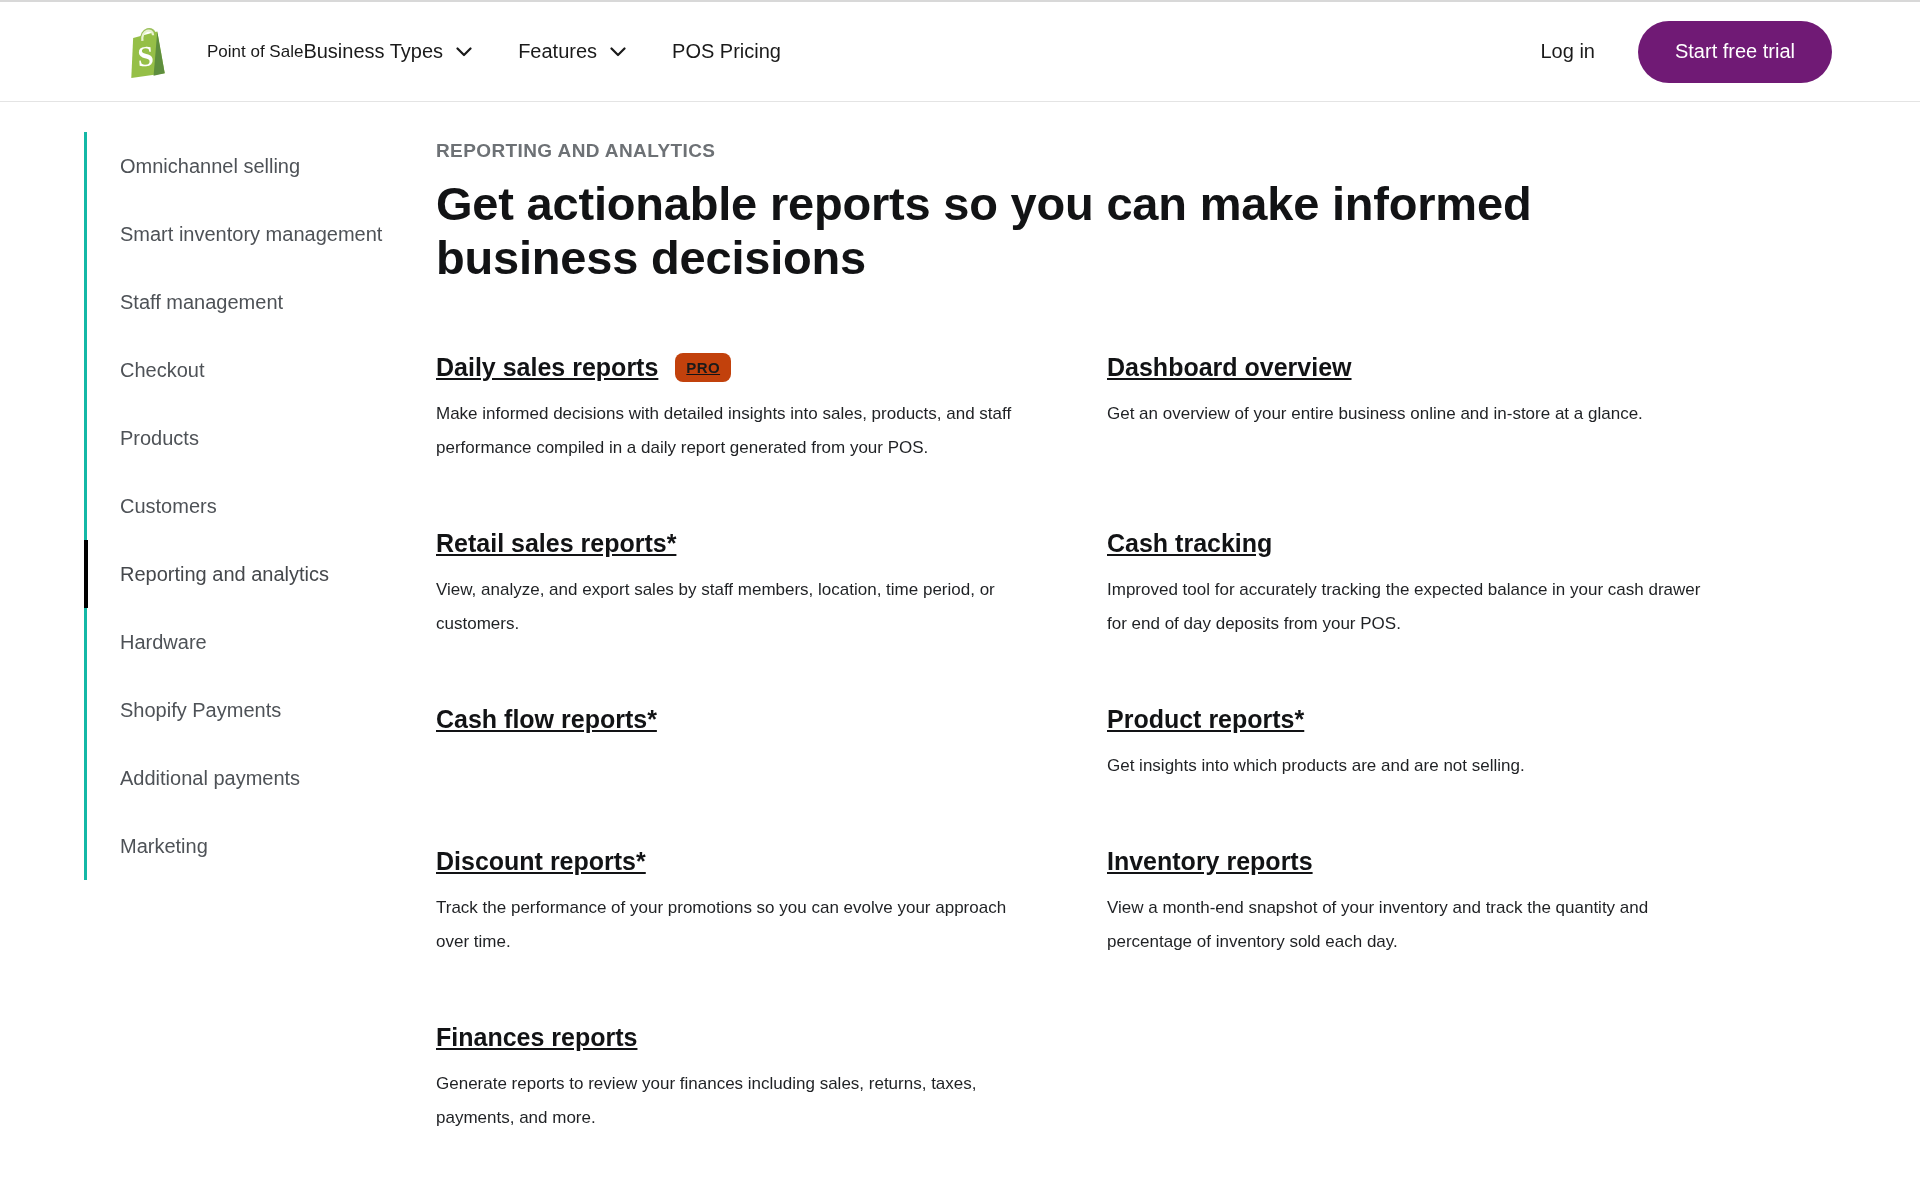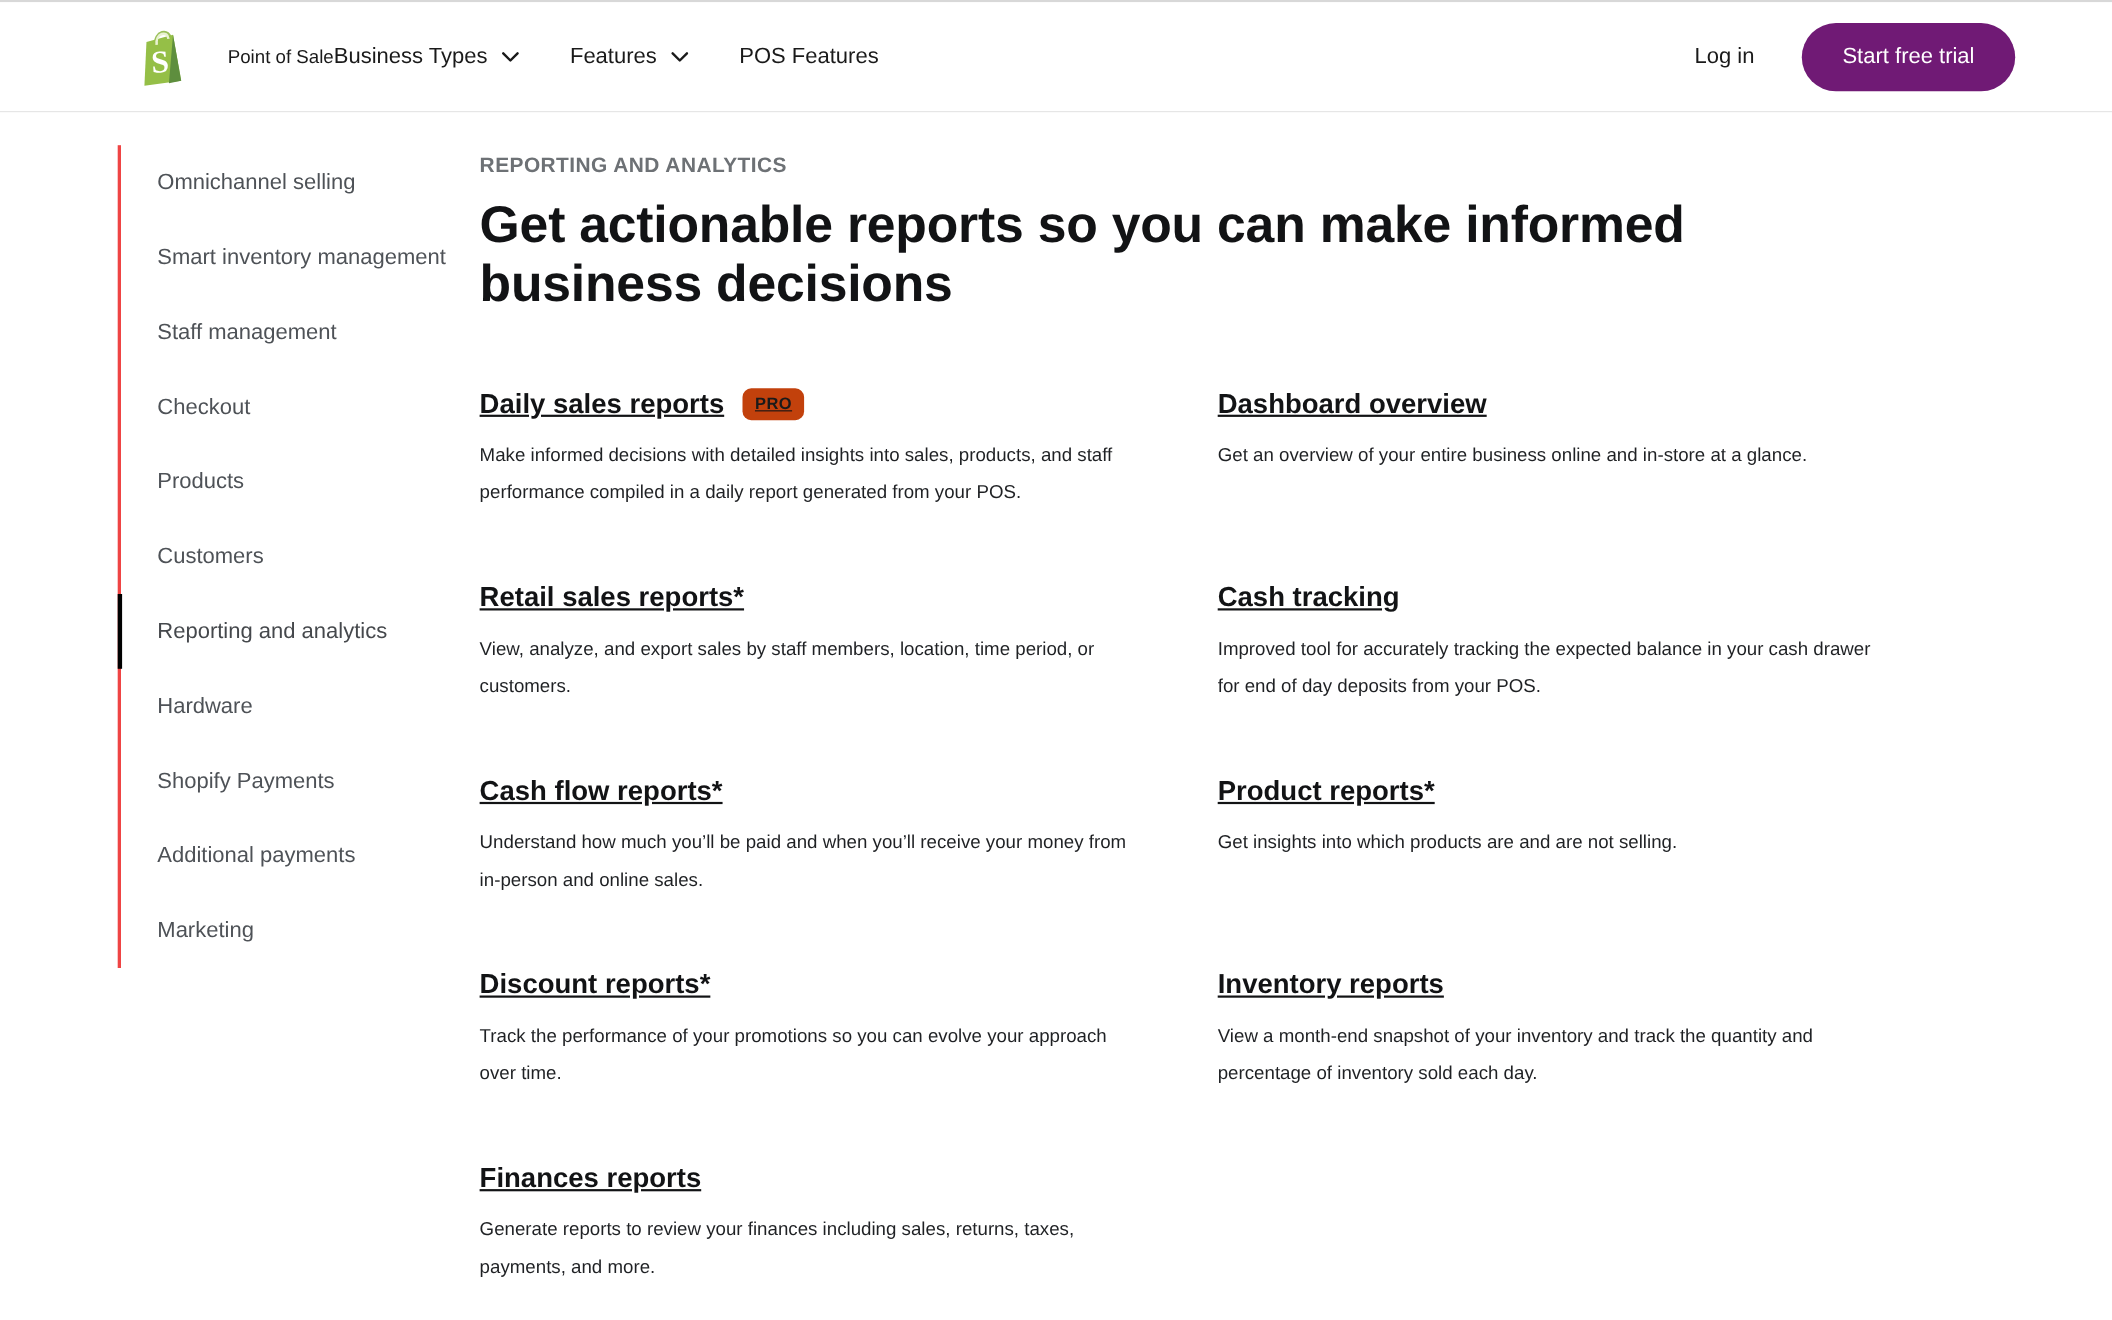--- a/index.html
+++ b/index.html
@@ -34,21 +34,21 @@
     border: none; border-radius: 32px;
     height: 62px; padding: 0 37px;
     cursor: pointer; white-space: nowrap;
   }
 
   
   .content { display: flex; align-items: flex-start; }
 
   
   .sidebar { width: 436px; flex: 0 0 auto; padding-top: 30px; }
-  .side-list { margin-left: 107px; border-left: 3px solid #ef4444; }
+  .side-list { margin-left: 84px; border-left: 3px solid #14b8a6; }
   .side-item {
     height: 68px; display: flex; align-items: center;
     padding-left: 33px; font-size: 20px; color: #4e5257;
     position: relative; cursor: pointer; white-space: nowrap;
   }
   .side-item.active::before {
     content: ""; position: absolute; left: -3px; top: 0; bottom: 0;
     width: 4px; background: #000;
   }
   .side-item.active { color: #45484c; }
@@ -108,21 +108,21 @@
         <path d="M1.5 1.5 L8 8 L14.5 1.5" fill="none" stroke="#1a1a1a" stroke-width="2.2" stroke-linecap="round" stroke-linejoin="round"></path>
       </svg>
     </div>
     <div class="nav-link">
       <span>Features</span>
       <svg width="16" height="10" viewBox="0 0 16 10">
         <path d="M1.5 1.5 L8 8 L14.5 1.5" fill="none" stroke="#1a1a1a" stroke-width="2.2" stroke-linecap="round" stroke-linejoin="round"></path>
       </svg>
     </div>
     <div class="nav-link">
-      <span>POS Features</span>
+      <span>POS Pricing</span>
     </div>
   </nav>
 
   <div class="nav-spacer"></div>
 
   <div class="login">Log in</div>
   <button class="cta">Start free trial</button>
 </header>
 
 <div class="content">
@@ -167,21 +167,20 @@
         <div class="feature-desc">View, analyze, and export sales by staff members, location, time period, or customers.</div>
       </div>
 
       <div class="feature">
         <div class="feature-title">Cash tracking</div>
         <div class="feature-desc">Improved tool for accurately tracking the expected balance in your cash drawer for end of day deposits from your POS.</div>
       </div>
 
       <div class="feature">
         <div class="feature-title">Cash flow reports*</div>
-        <div class="feature-desc">Understand how much you’ll be paid and when you’ll receive your money from in-person and online sales.</div>
       </div>
 
       <div class="feature">
         <div class="feature-title">Product reports*</div>
         <div class="feature-desc">Get insights into which products are and are not selling.</div>
       </div>
 
       <div class="feature">
         <div class="feature-title">Discount reports*</div>
         <div class="feature-desc">Track the performance of your promotions so you can evolve your approach over time.</div>

